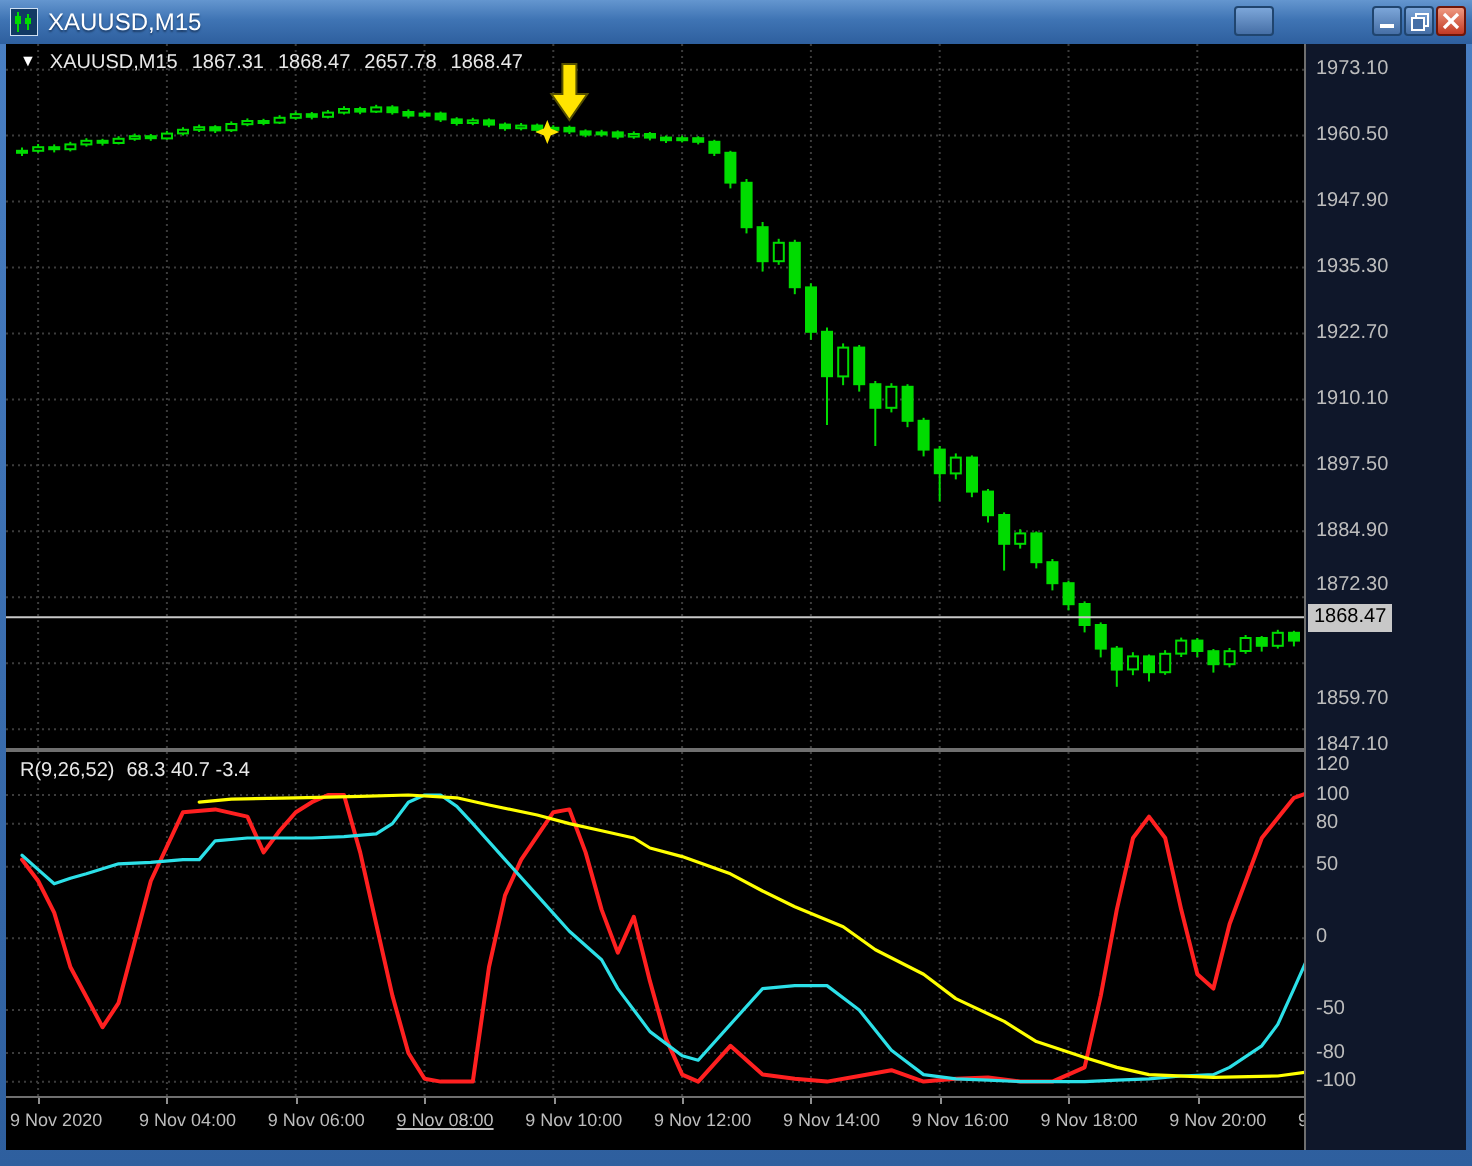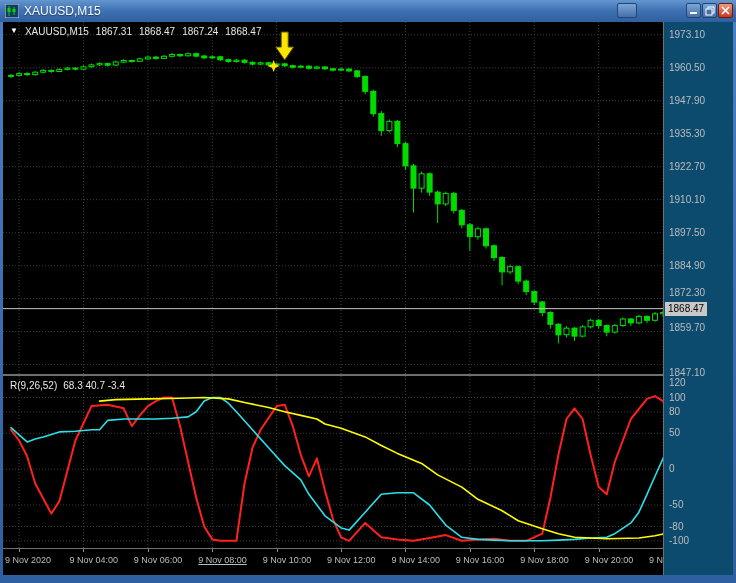--- a/index.html
+++ b/index.html
@@ -20,22 +20,22 @@
   .winbtn.close { background:linear-gradient(#ef9a82,#c23a24); border-color:#6e1608; }
   
   .client { position:absolute; left:3px; top:22px; width:730px; height:553px; background:#000; }
   #price-svg { position:absolute; left:0; top:0; }
   .pane-divider { position:absolute; left:0; top:352px; width:730px; height:2px; background:#6f6f6f; }
   #ind-svg { position:absolute; left:0; top:354px; }
   .axis-sep { position:absolute; left:0; top:526px; width:730px; height:1px; background:#6f6f6f; }
   .time-axis { position:absolute; left:0; top:527px; width:672px; height:26px; overflow:visible;padding-left:48px; }
   .tlabel { position:absolute; top:6px; color:#bdbdbd; font-size:9px; white-space:nowrap; }
   .tick { position:absolute; top:0; width:1px; height:3px; background:#8f8f8f; }
-  .scale { position:absolute; right:0; top:0; width:70px; height:553px;
-           border-left:1px solid #6f6f6f; background:#0c4a6e;margin-left:12px; }
+  .scale { position:absolute; right:0; top:0; width:81px; height:553px;
+           border-left:1px solid #6f6f6f; background:#0f172a;margin-left:12px; }
   .slabel { position:absolute; left:5px; color:#bdbdbd; font-size:10px; }
   .price-tag { position:absolute; left:1px; background:#c8c8c8; color:#000;
                font-size:10px; padding:0 3px; height:14px; line-height:14px; }
   .ohlc-header { position:absolute; left:7px; top:4px; color:#e8e8e8; font-size:10px;
                  display:flex; gap:7px; z-index:5; }
   .ohlc-header .tri { font-size:8px; color:#ffffff; }
   .ind-label { position:absolute; left:7px; top:358px; color:#e8e8e8; font-size:10px;
                display:flex; gap:6px; z-index:5; }
 </style>
 </head>
@@ -322,39 +322,39 @@
     <div class="scale" id="price-scale">
         <div class="slabel" style="top: 6.82379px;">1973.10</div>
         <div class="slabel" style="top: 39.7993px;">1960.50</div>
         <div class="slabel" style="top: 72.7747px;">1947.90</div>
         <div class="slabel" style="top: 105.75px;">1935.30</div>
         <div class="slabel" style="top: 138.726px;">1922.70</div>
         <div class="slabel" style="top: 171.701px;">1910.10</div>
         <div class="slabel" style="top: 204.677px; text-align: right;">1897.50</div>
         <div class="slabel" style="top: 237.652px;">1884.90</div>
         <div class="slabel" style="top: 265px;">1872.30</div>
-        <div class="slabel" style="top: 300px;">1859.70</div>
+        <div class="slabel" style="top: 322px;">1859.70</div>
         <div class="slabel" style="top: 345px;">1847.10</div>
         <div class="slabel" style="top: 355.167px;">120</div>
         <div class="slabel" style="top: 369.5px;">100</div>
         <div class="slabel" style="top: 383.833px;">80</div>
         <div class="slabel" style="top: 405.333px;">50</div>
         <div class="slabel" style="top: 441.167px;">0</div>
         <div class="slabel" style="top: 477px;">-50</div>
         <div class="slabel" style="top: 498.5px;">-80</div>
         <div class="slabel" style="top: 512.833px;">-100</div>
         <div class="price-tag" style="top: 279.651px;">1868.47</div>
       </div>
 
     <div class="ohlc-header">
       <span class="tri">▼</span>
       <span>XAUUSD,M15</span>
       <span>1867.31</span>
       <span>1868.47</span>
-      <span>1867.24</span>
+      <span>2657.78</span>
       <span>1868.47</span>
     </div>
 
     <div class="ind-label">
       <span>R(9,26,52)</span>
       <span>68.3 40.7 -3.4</span>
     </div>
   </div>
 
 </div>

